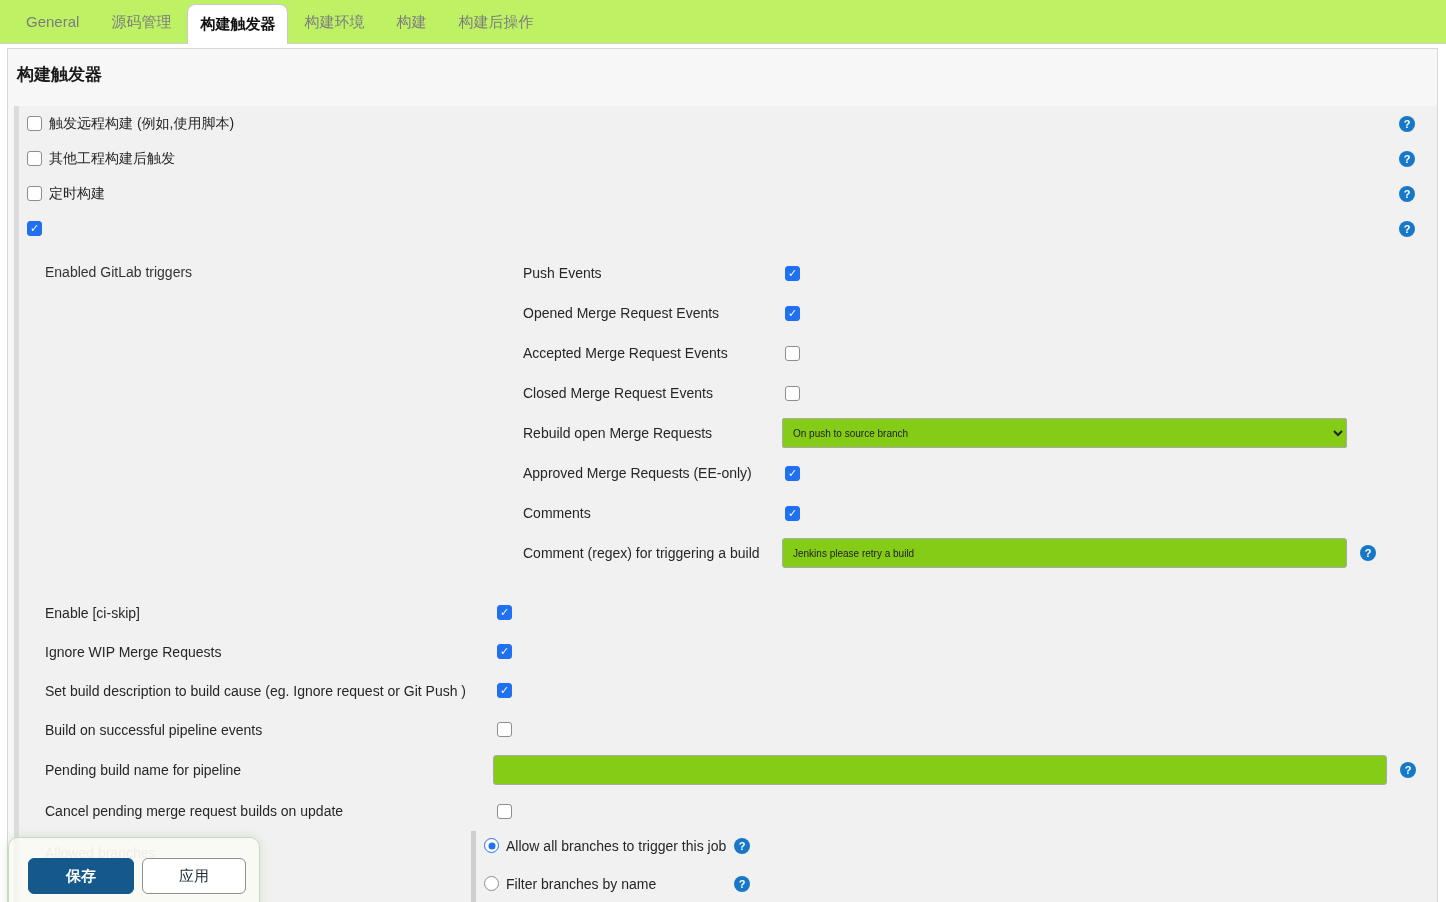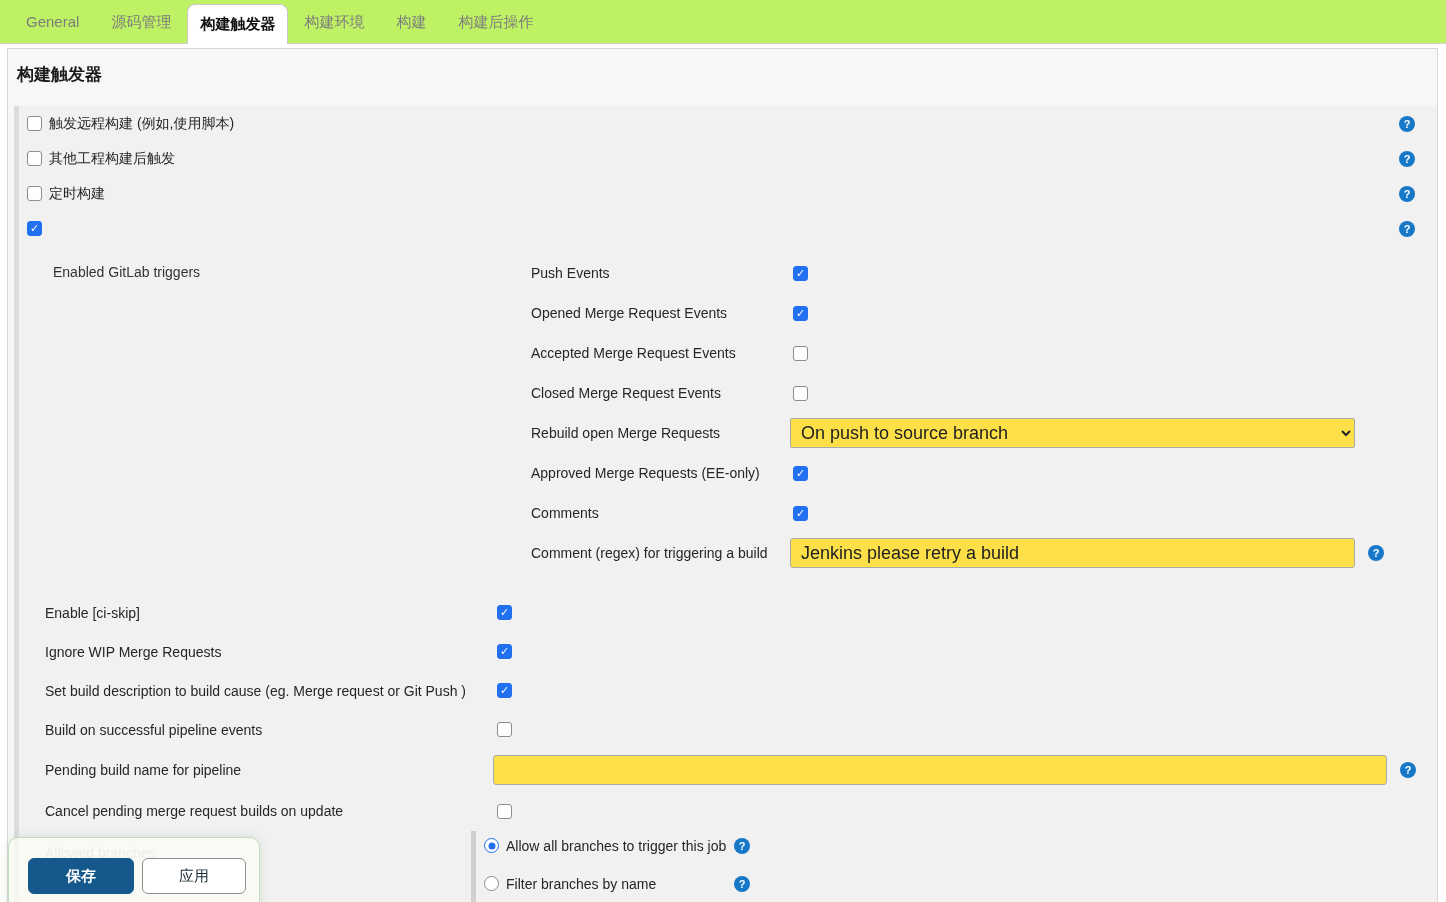--- a/index.html
+++ b/index.html
@@ -54,32 +54,32 @@
     width:7px; height:7px; border-radius:50%; background:#2070f0;
   }
 
   .help {
     width:16px; height:16px; border-radius:50%; background:#1878c8; color:#fff;
     display:inline-flex; align-items:center; justify-content:center; flex:none; cursor:pointer;
   }
   .help::after { content:"?"; font-size:11px; font-weight:bold; }
 
   input[type="text"], select {
-    height:30px; border:1px solid #a9a9a9; border-radius:3px; background:#fde047;
-    font-family:inherit; font-size:18px; color:#222; padding:0 10px;
+    height:30px; border:1px solid #a9a9a9; border-radius:3px; background:#84cc16;
+    font-family:inherit; font-size:10px; color:#222; padding:0 10px;
   }
   select { padding:0 6px; border-radius:2px; }
 
   
   .trow { height:35px; display:flex; align-items:center; padding-left:8px; position:relative; }
   .trow .lbl { margin-left:7px; color:#262626; }
   .trow .help { position:absolute; right:22px; }
 
   
-  .gitlab { margin-top:7px; display:flex;padding-left:8px; }
+  .gitlab { margin-top:7px; display:flex; }
   .gitlab-left { width:504px; flex:none; padding:11px 0 0 26px; color:#333; }
   .gitlab-right { flex:1; }
   .grow { height:40px; display:flex; align-items:center; }
   .grow .lbl { width:259px; flex:none; color:#262626; }
   .grow .cb { margin-left:3px; }
   .grow select { width:565px; }
   .grow input[type="text"] { width:565px; }
   .grow .help { margin-left:13px; }
 
   
@@ -192,21 +192,21 @@
     <div class="opts">
       <div class="orow">
         <span class="lbl">Enable [ci-skip]</span>
         <span class="cb" data-checked="true"></span>
       </div>
       <div class="orow">
         <span class="lbl">Ignore WIP Merge Requests</span>
         <span class="cb" data-checked="true"></span>
       </div>
       <div class="orow">
-        <span class="lbl">Set build description to build cause (eg. Merge request or Git Push )</span>
+        <span class="lbl">Set build description to build cause (eg. Ignore request or Git Push )</span>
         <span class="cb" data-checked="true"></span>
       </div>
       <div class="orow">
         <span class="lbl">Build on successful pipeline events</span>
         <span class="cb" data-checked="false"></span>
       </div>
       <div class="orow pending">
         <span class="lbl">Pending build name for pipeline</span>
         <input type="text" value="" style="">
         <span class="help"></span>

